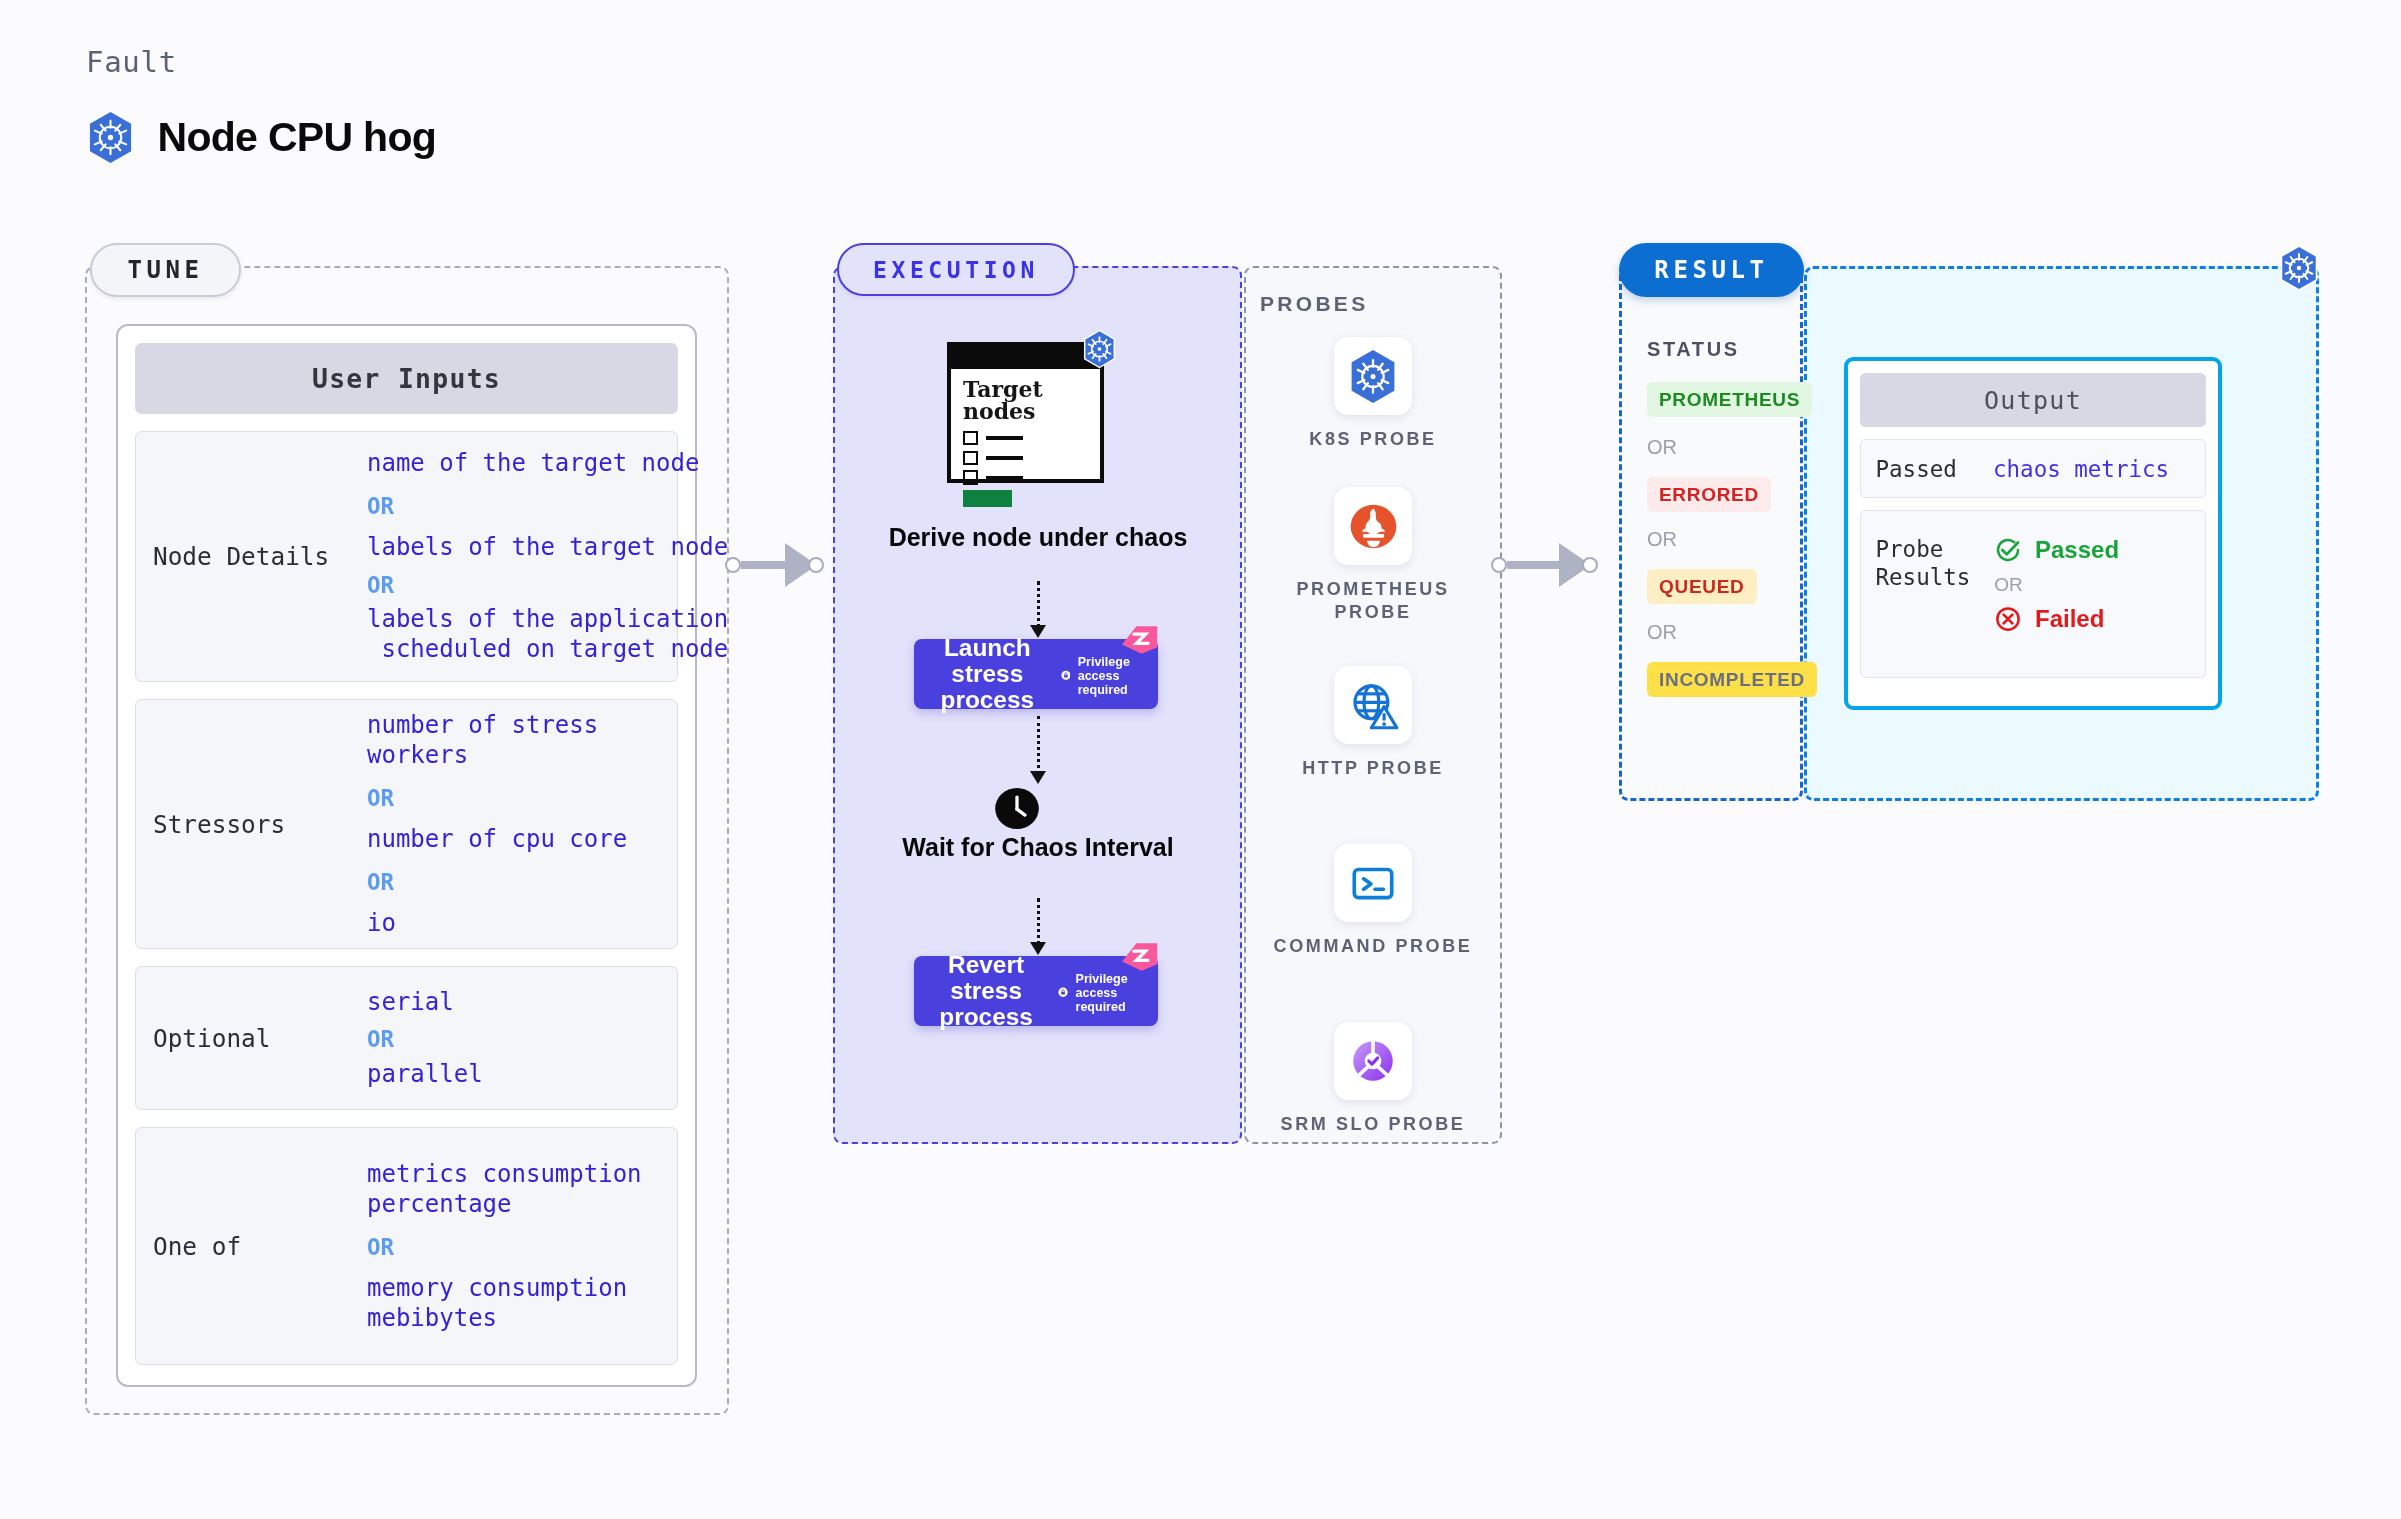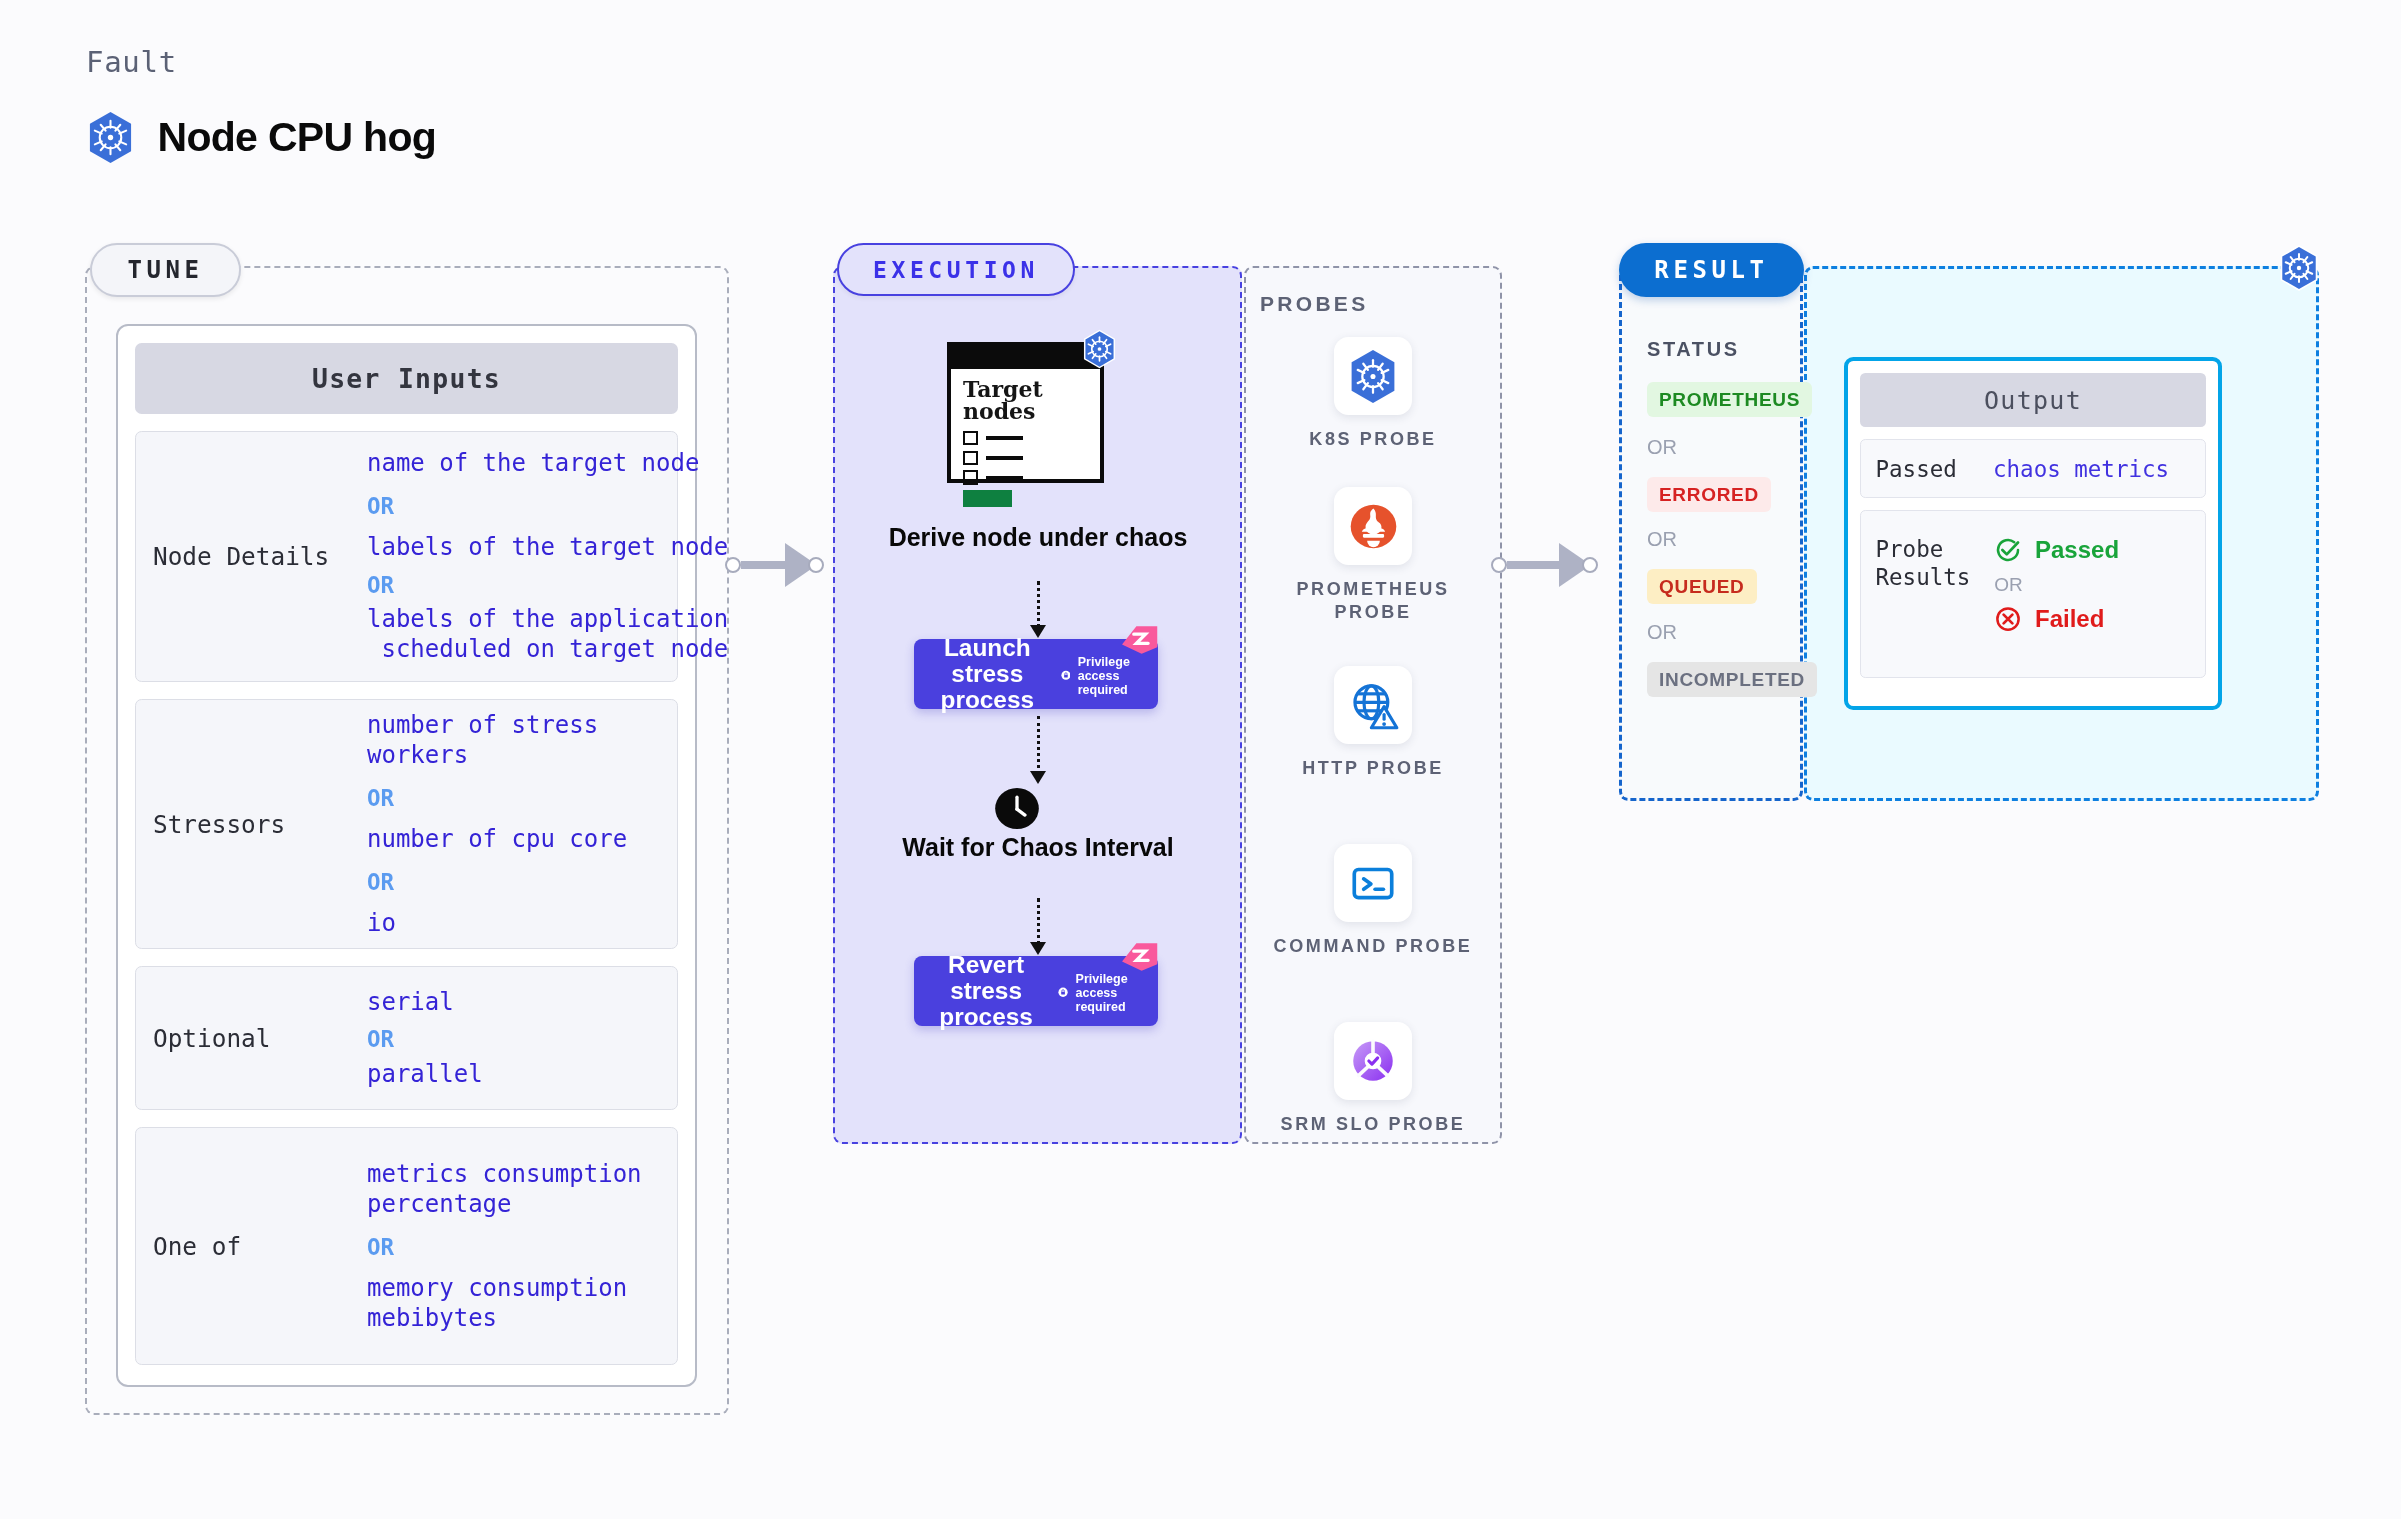--- a/index.html
+++ b/index.html
@@ -530,21 +530,21 @@
 <div class="tag-pill" id="result-tag">RESULT</div>
 
 <div id="status-label">STATUS</div>
 
 <div class="status-pill" style="top:382px; background:#e2f7e1; color:#1d8a22;">PROMETHEUS</div>
 <div class="or-small" style="top:436px;">OR</div>
 <div class="status-pill" style="top:477px; background:#fdeaea; color:#d62222;">ERRORED</div>
 <div class="or-small" style="top:528px;">OR</div>
 <div class="status-pill" style="top:569px; background:#fdeec4; color:#c62b1e;">QUEUED</div>
 <div class="or-small" style="top:621px;">OR</div>
-<div class="status-pill" style="top:662px; background:#e5e5e5; color:#6b7080;">INCOMPLETED</div>
+<div class="status-pill" style="top:662px; background:#fde047; color:#6b7080;">INCOMPLETED</div>
 
 <div id="output-card">
   <div id="output-head">Output</div>
 
   <div class="out-row">
     <div class="out-key">Passed</div>
     <div class="out-val">
       <span class="metric">chaos metrics</span>
     </div>
   </div>

